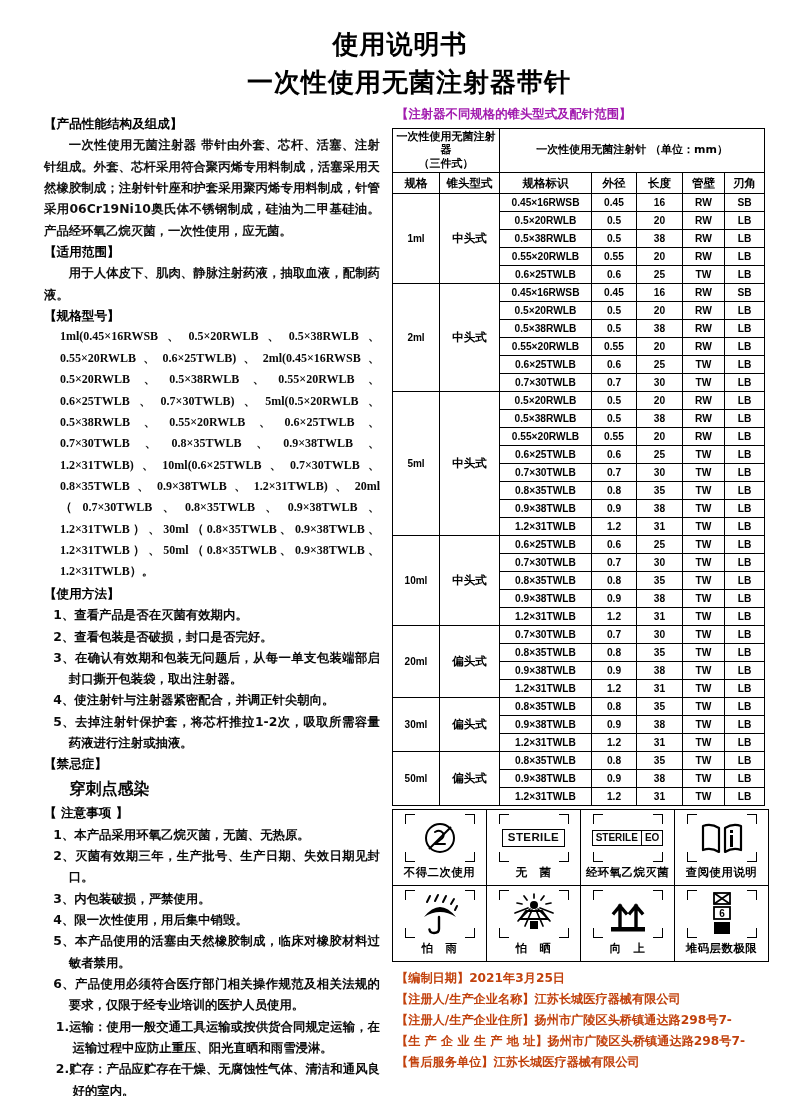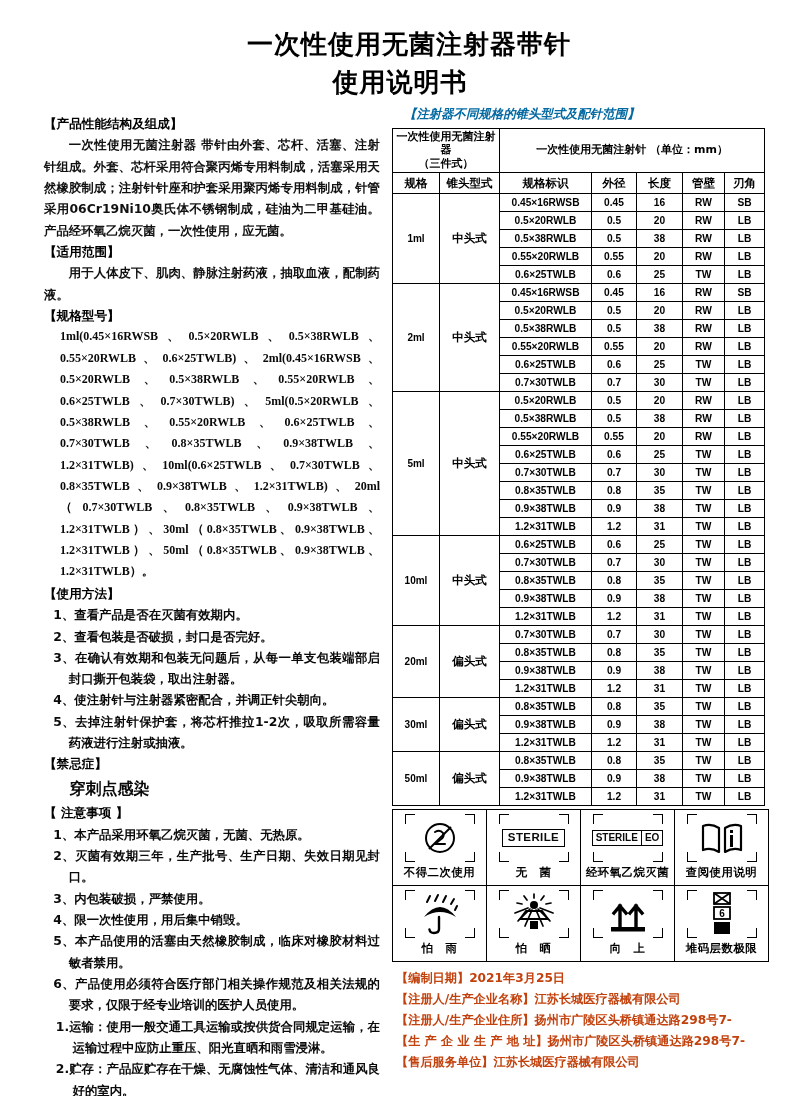--- a/index.html
+++ b/index.html
@@ -112,23 +112,22 @@
     line-height: 1.72;
     padding-left: 1.6em;
   }
 
   
   .r-head {
     font-family: "DejaVu Sans", "Liberation Sans", sans-serif;
     font-weight: bold;
     font-size: 12.4px;
     line-height: 1.5;
-    margin: 0 0 4px 12px;
-    color: #0369a1;
-    font-style: italic;
+    margin: 0 0 4px 4px;
+    color: #a21caf;
   }
 
   
   table.spec {
     border-collapse: collapse;
     width: 372px;
     table-layout: fixed;
     background: #fff;
   }
   table.spec th, table.spec td {
@@ -258,22 +257,22 @@
     white-space: nowrap;
   }
   .meta-line .k { letter-spacing: 0px; }
 </style>
 </head>
 <body>
 
 <div class="page">
 
   <div class="title-block">
+    <div class="title-line l2">使用说明书</div>
     <div class="title-line l1">一次性使用无菌注射器带针</div>
-    <div class="title-line l2">使用说明书</div>
   </div>
 
   <div class="cols">
 
     <div class="col-left">
 
       <div class="sec-head">【产品性能结构及组成】</div>
       <p class="para indent">一次性使用无菌注射器 带针由外套、芯杆、活塞、注射针组成。外套、芯杆采用符合聚丙烯专用料制成，活塞采用天然橡胶制成；注射针针座和护套采用聚丙烯专用料制成，针管采用06Cr19Ni10奥氏体不锈钢制成，硅油为二甲基硅油。产品经环氧乙烷灭菌，一次性使用，应无菌。</p>
 
       <div class="sec-head">【适用范围】</div>

